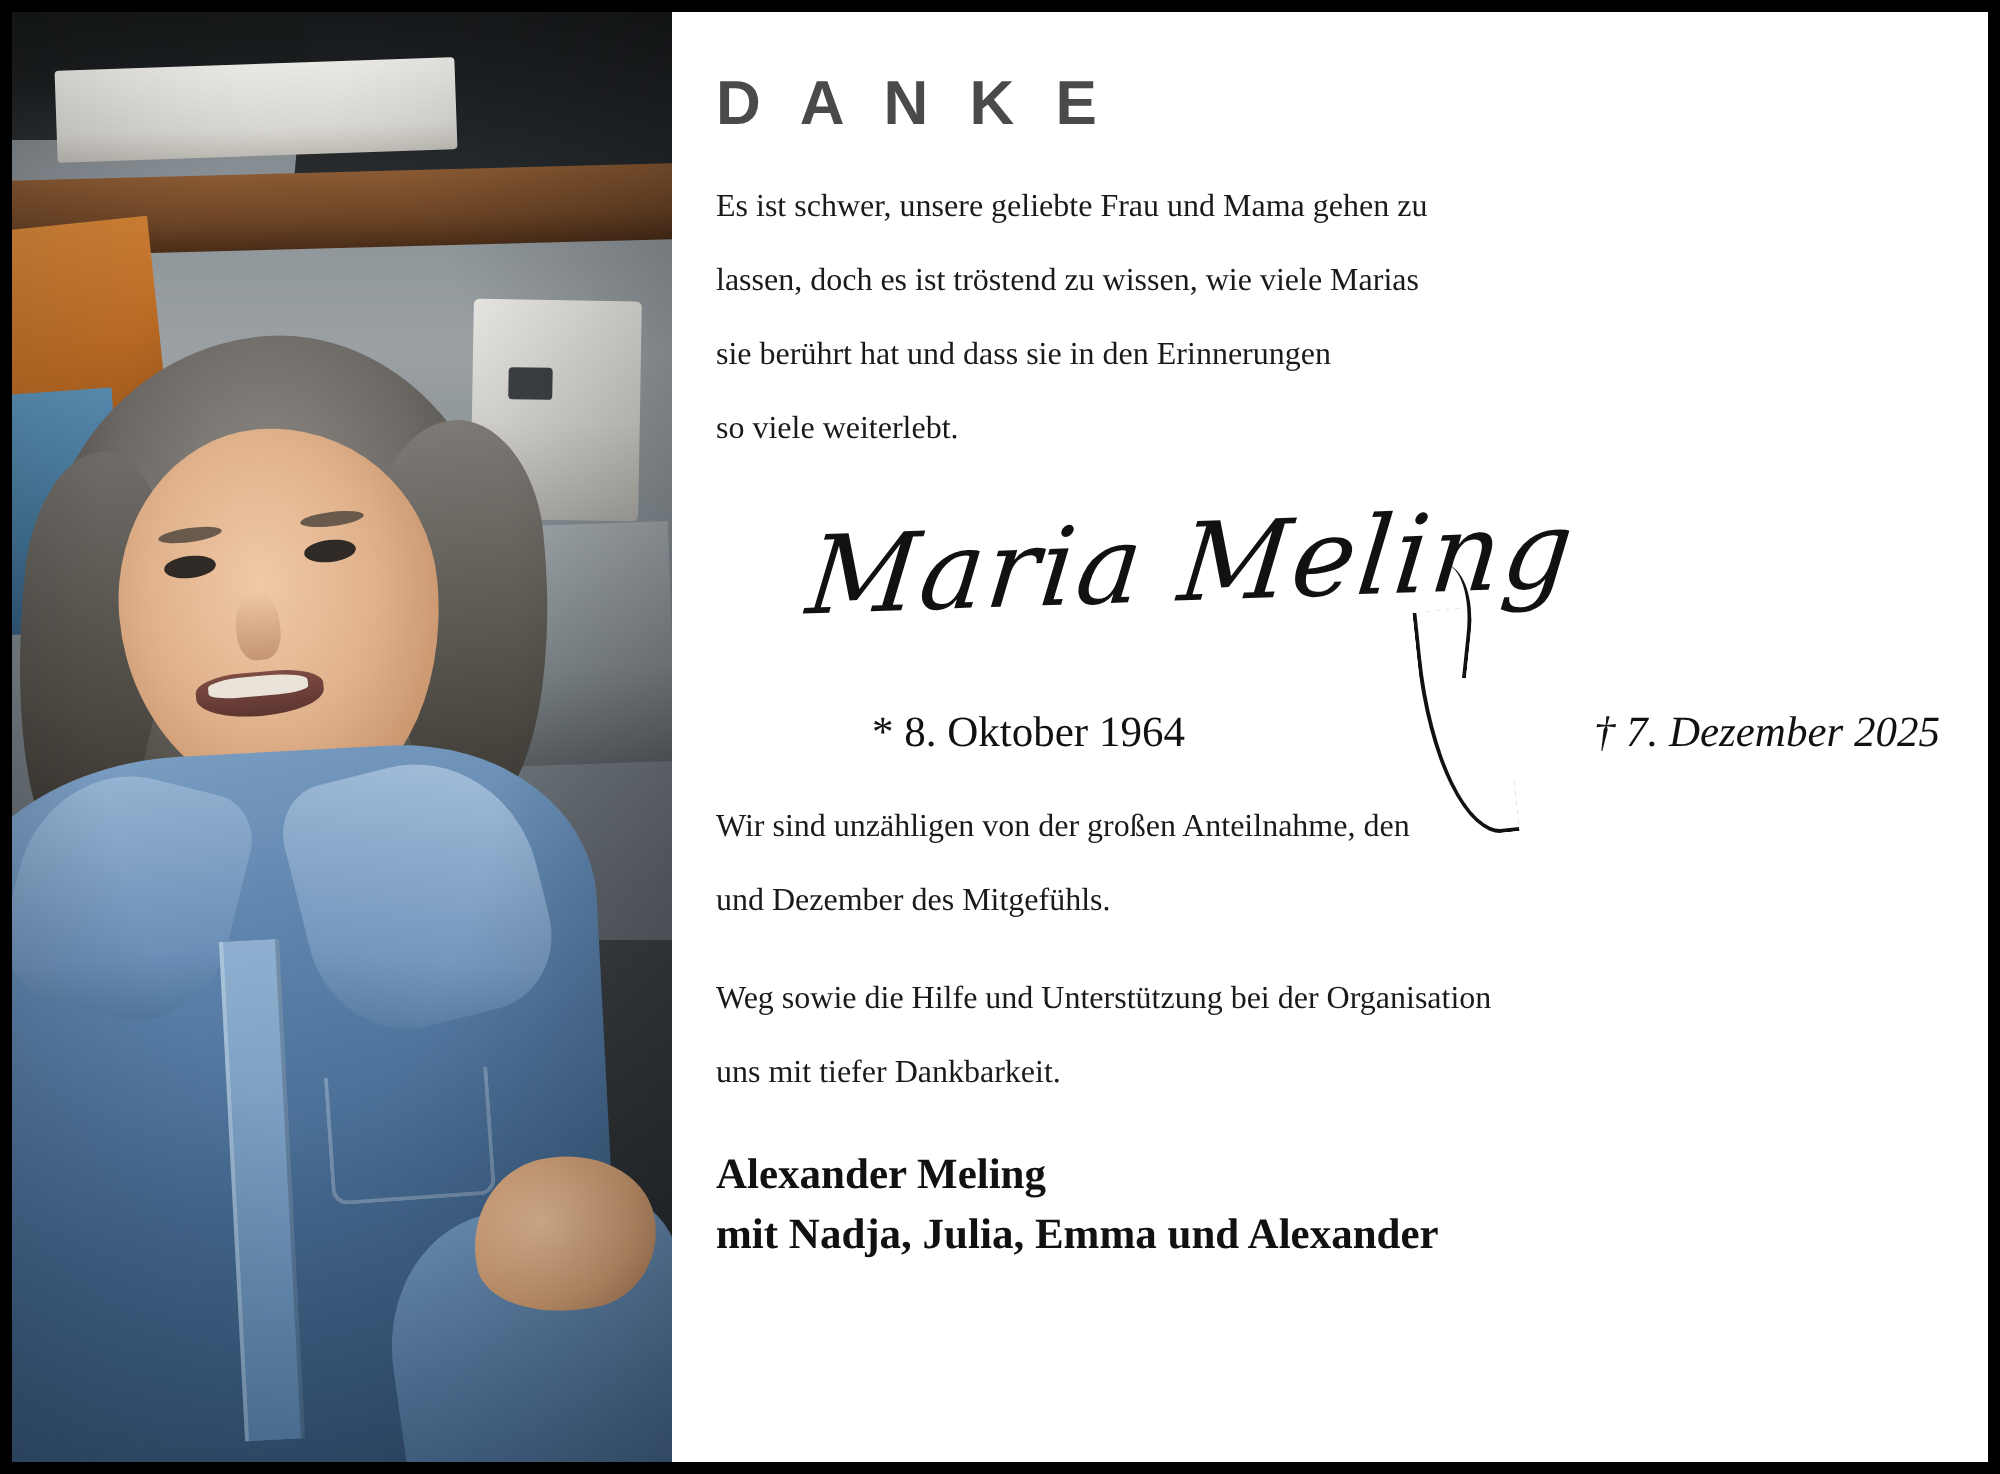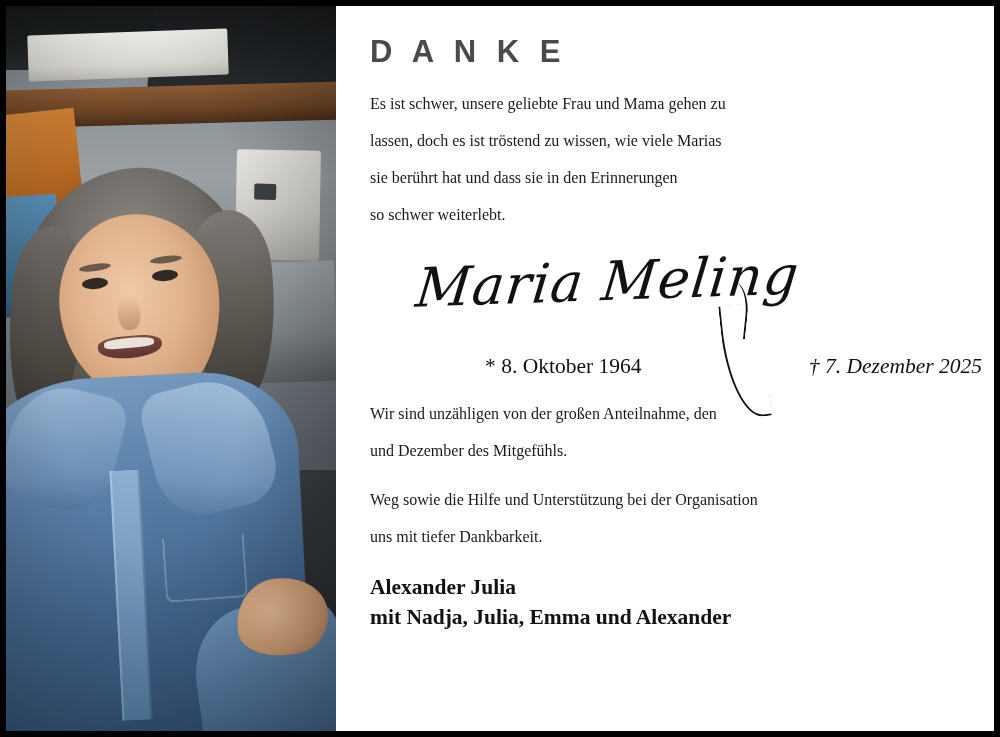--- a/index.html
+++ b/index.html
@@ -14,21 +14,20 @@
     overflow: hidden;
   }
   .card {
     position: relative;
     width: 1000px;
     height: 737px;
     background: #ffffff;
     box-sizing: border-box;
     display: flex;
     flex-direction: row;
-    gap: 12px;
   }
   
   .card::after {
     content: "";
     position: absolute;
     left: 0; top: 0; right: 0; bottom: 0;
     border: 6px solid #000000;
     pointer-events: none;
     box-sizing: border-box;
   }
@@ -304,21 +303,21 @@
   .dates {
     position: absolute;
     left: 0;
     top: 106px;
     width: 620px;
     display: flex;
     justify-content: space-between;
     font-size: 21.5px;
     color: #111;
   }
-  .date-birth { margin-left: 117px; }
+  .date-birth { margin-left: 80px; }
   .date-death { margin-right: 6px; font-style: italic; }
   .family {
     font-weight: bold;
     font-size: 21.5px;
     line-height: 30px;
     color: #111;
     margin-top: 20px;
     margin-left: 2px;
   }
 </style>
@@ -366,21 +365,21 @@
   </div>
 
   <div class="text-panel">
 
     <div class="danke">D A N K E</div>
 
     <div class="para-block">
       <div class="para">Es ist schwer, unsere geliebte Frau und Mama gehen zu</div>
       <div class="para">lassen, doch es ist tröstend zu wissen, wie viele Marias</div>
       <div class="para">sie berührt hat und dass sie in den Erinnerungen</div>
-      <div class="para">so schwer weiterlebt.</div>
+      <div class="para">so viele weiterlebt.</div>
     </div>
 
     <div class="signature-wrap">
       <div class="signature">Maria Meling</div>
       <div class="sig-flourish"></div>
       <div class="sig-flourish2"></div>
       <div class="dates">
         <span class="date-birth">* 8. Oktober 1964</span>
         <span class="date-death">† 7. Dezember 2025</span>
       </div>
@@ -390,18 +389,18 @@
       <div class="para">Wir sind unzähligen von der großen Anteilnahme, den</div>
       <div class="para">und Dezember des Mitgefühls.</div>
     </div>
 
     <div class="para-block">
       <div class="para">Weg sowie die Hilfe und Unterstützung bei der Organisation</div>
       <div class="para">uns mit tiefer Dankbarkeit.</div>
     </div>
 
     <div class="family">
-      <div>Alexander Julia</div>
+      <div>Alexander Meling</div>
       <div>mit Nadja, Julia, Emma und Alexander</div>
     </div>
 
   </div>
 </div>
 
 </body></html>

